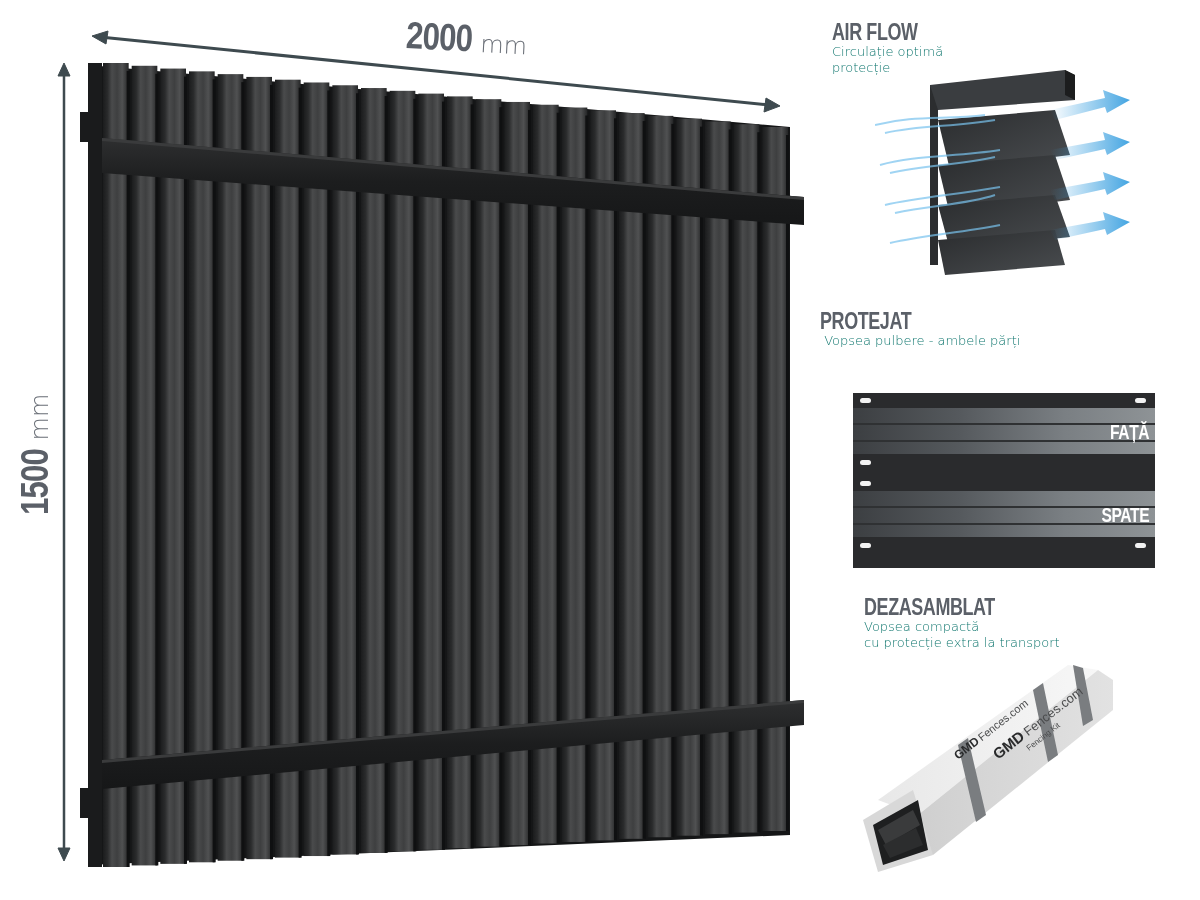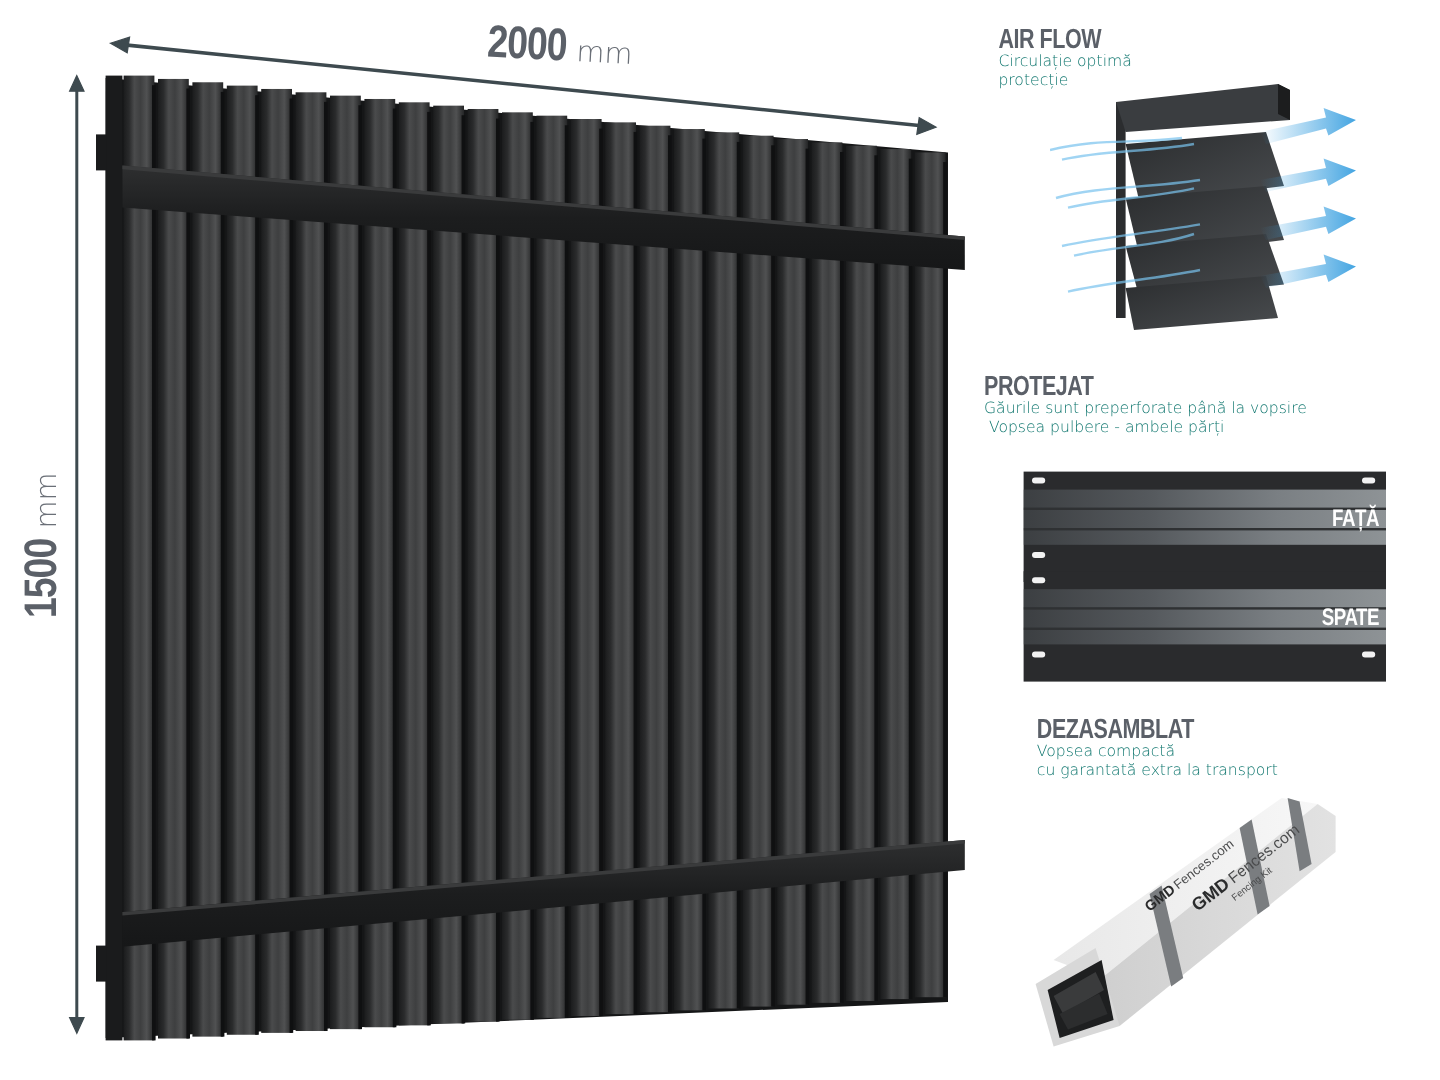--- a/index.html
+++ b/index.html
@@ -183,21 +183,20 @@
   <g fill="url(#blue)">
     <polygon points="175,45 230,33 228,25 255,35 232,48 230,42 180,55"></polygon>
     <polygon points="175,85 230,75 228,67 255,77 232,90 230,84 180,95"></polygon>
     <polygon points="175,125 230,115 228,107 255,117 232,130 230,124 180,135"></polygon>
     <polygon points="175,165 230,155 228,147 255,157 232,170 230,164 180,175"></polygon>
   </g>
 </svg>
 
 <div id="feat-protejat" class="abs">
   <div class="feat-title">PROTEJAT</div>
-  <div class="feat-line">Găurile sunt preperforate până la vopsire</div>
   <div class="feat-line" style="white-space:pre;"> Vopsea pulbere - ambele părți</div>
 </div>
 
 <div class="panel-strip" style="top:393px;">
   <div class="face"></div>
   <div class="groove" style="top:30px;"></div>
   <div class="groove" style="top:47px;"></div>
   <div class="hole" style="left:7px;top:5px;"></div>
   <div class="hole" style="left:282px;top:5px;"></div>
   <div class="hole" style="left:7px;top:67px;"></div>
@@ -209,21 +208,21 @@
   <div class="groove" style="top:47px;"></div>
   <div class="hole" style="left:7px;top:5px;"></div>
   <div class="hole" style="left:7px;top:67px;"></div>
   <div class="hole" style="left:282px;top:67px;"></div>
   <div class="lbl">SPATE</div>
 </div>
 
 <div id="feat-dezasamblat" class="abs">
   <div class="feat-title">DEZASAMBLAT</div>
   <div class="feat-line">Vopsea compactă</div>
-  <div class="feat-line">cu garantată extra la transport</div>
+  <div class="feat-line">cu protecție extra la transport</div>
 </div>
 
 <svg id="package" class="abs" viewBox="0 0 300 230">
   <defs>
     <linearGradient id="boxTop" x1="0" x2="1">
         <stop offset="0" stop-color="#e8e8e8"></stop>
         <stop offset="1" stop-color="#f7f7f7"></stop>
       </linearGradient>
     <linearGradient id="boxSide" x1="0" x2="1">
         <stop offset="0" stop-color="#cfcfcf"></stop>

